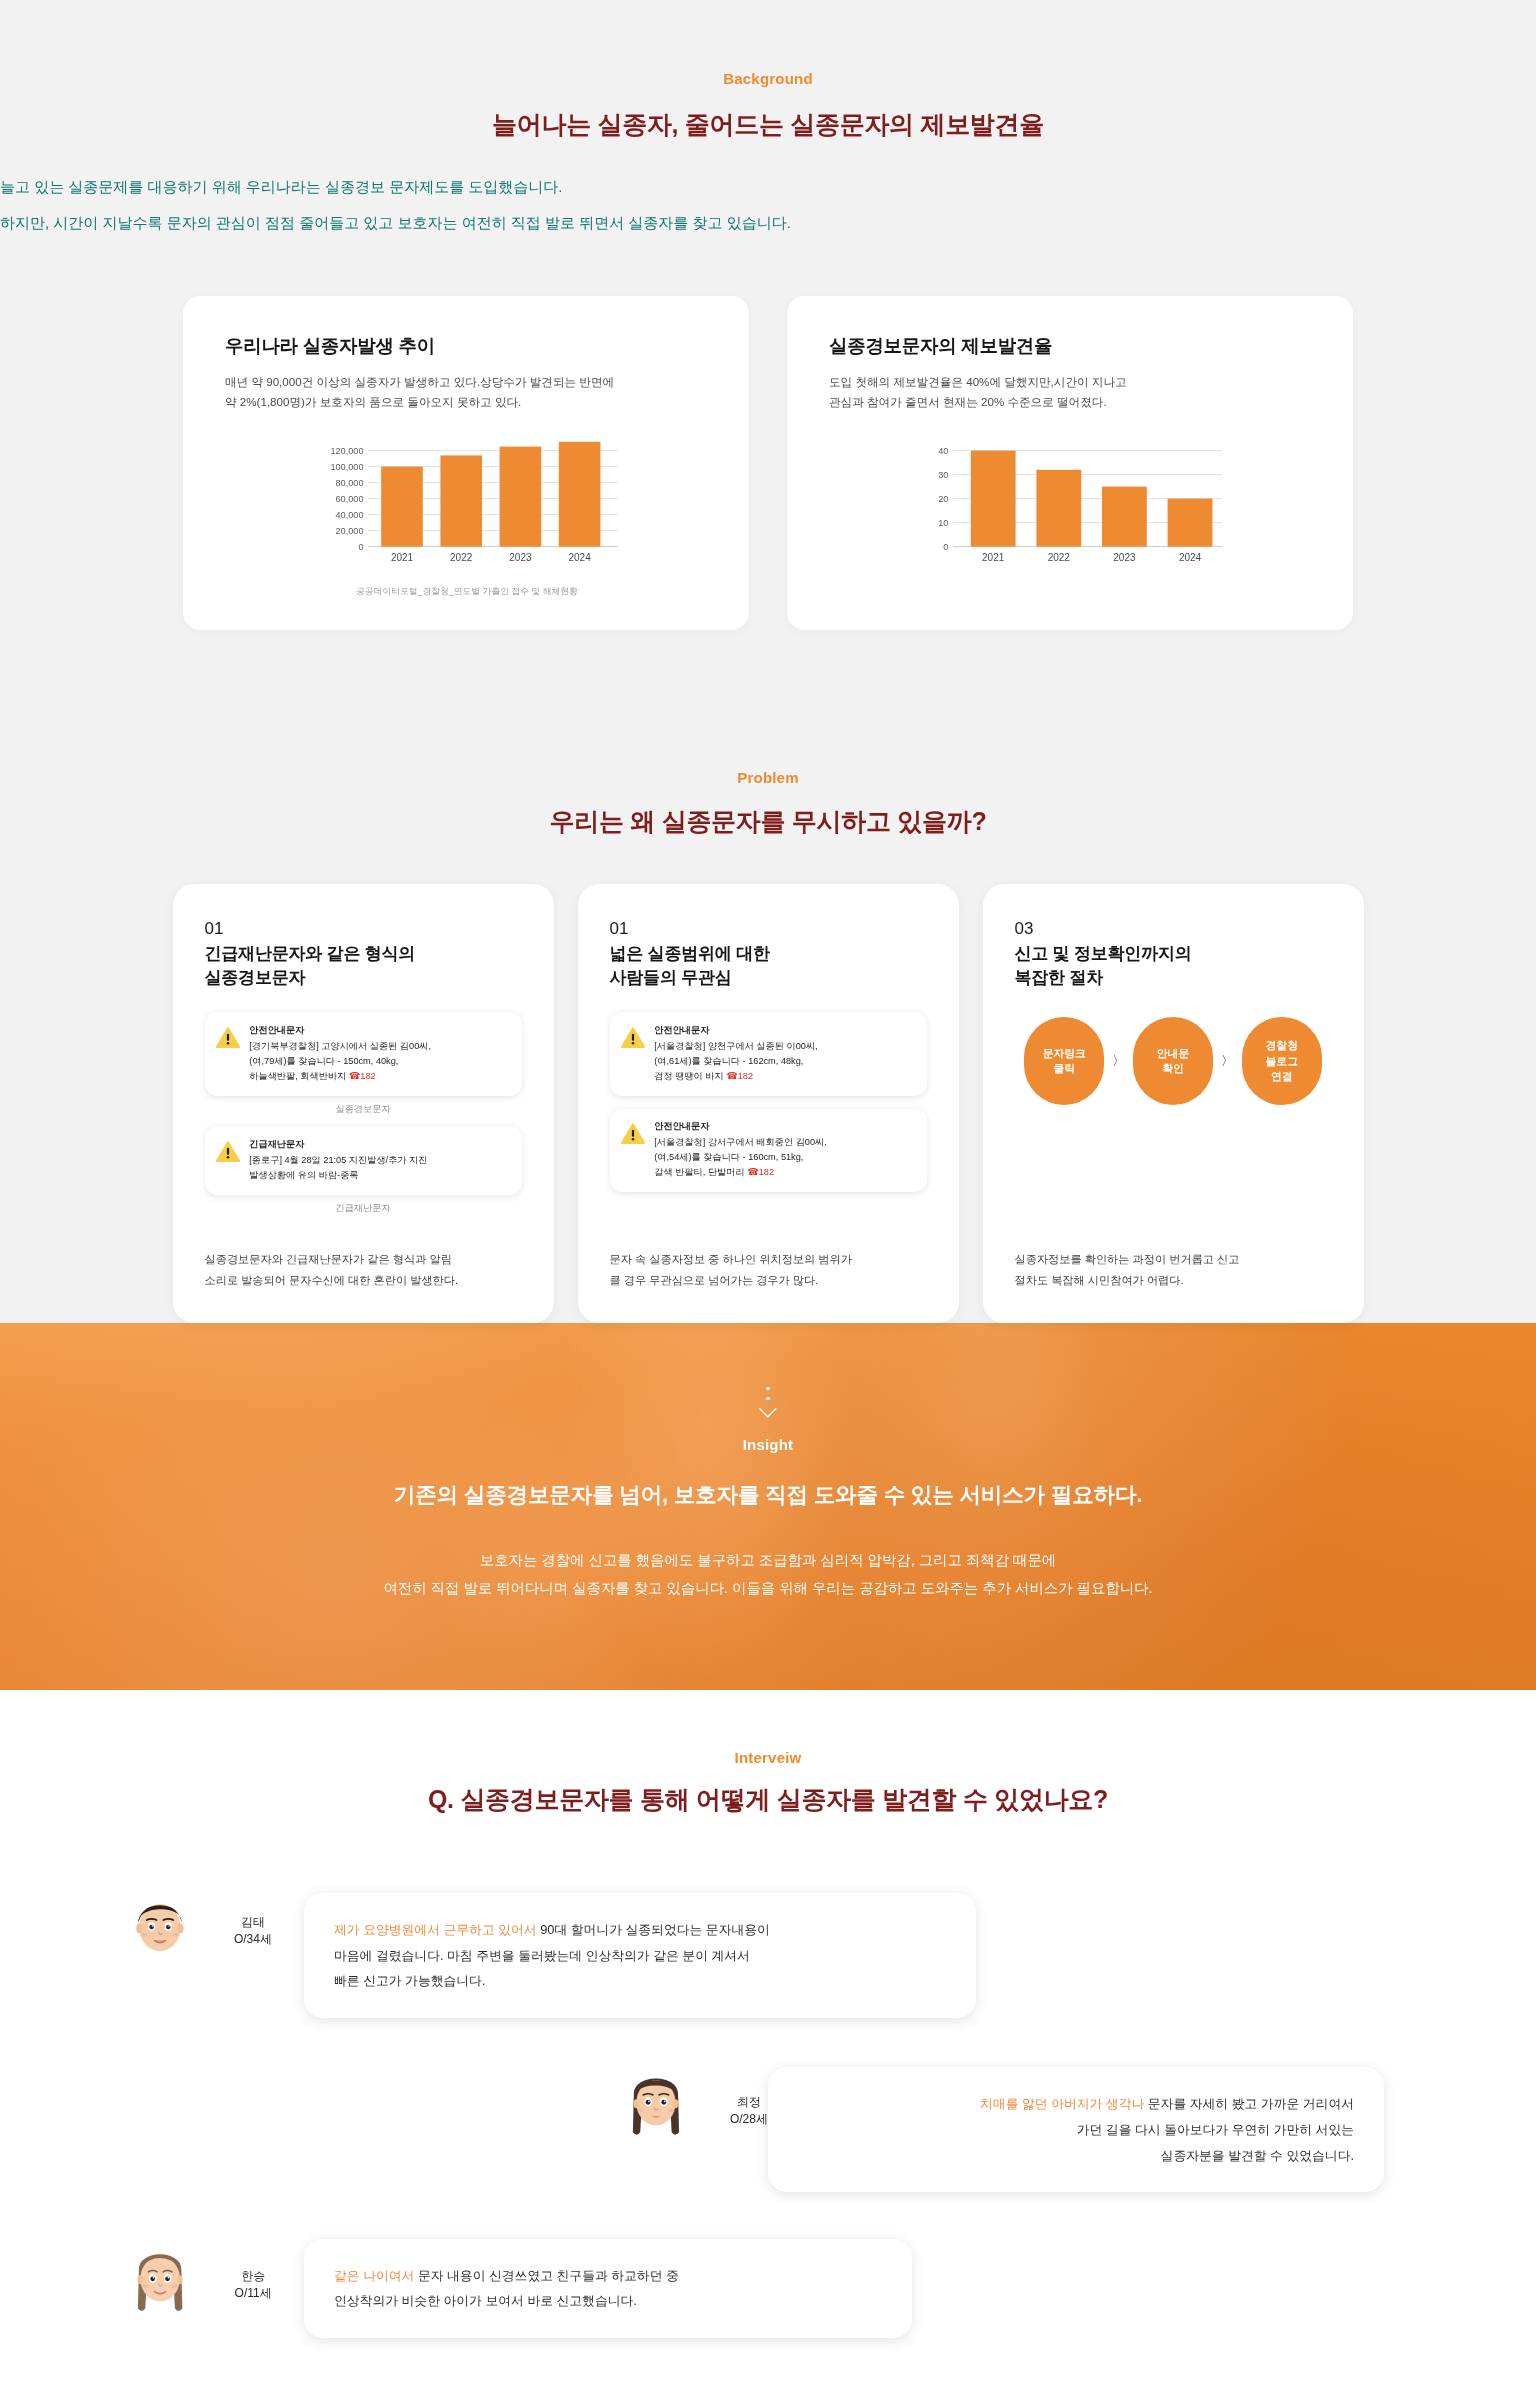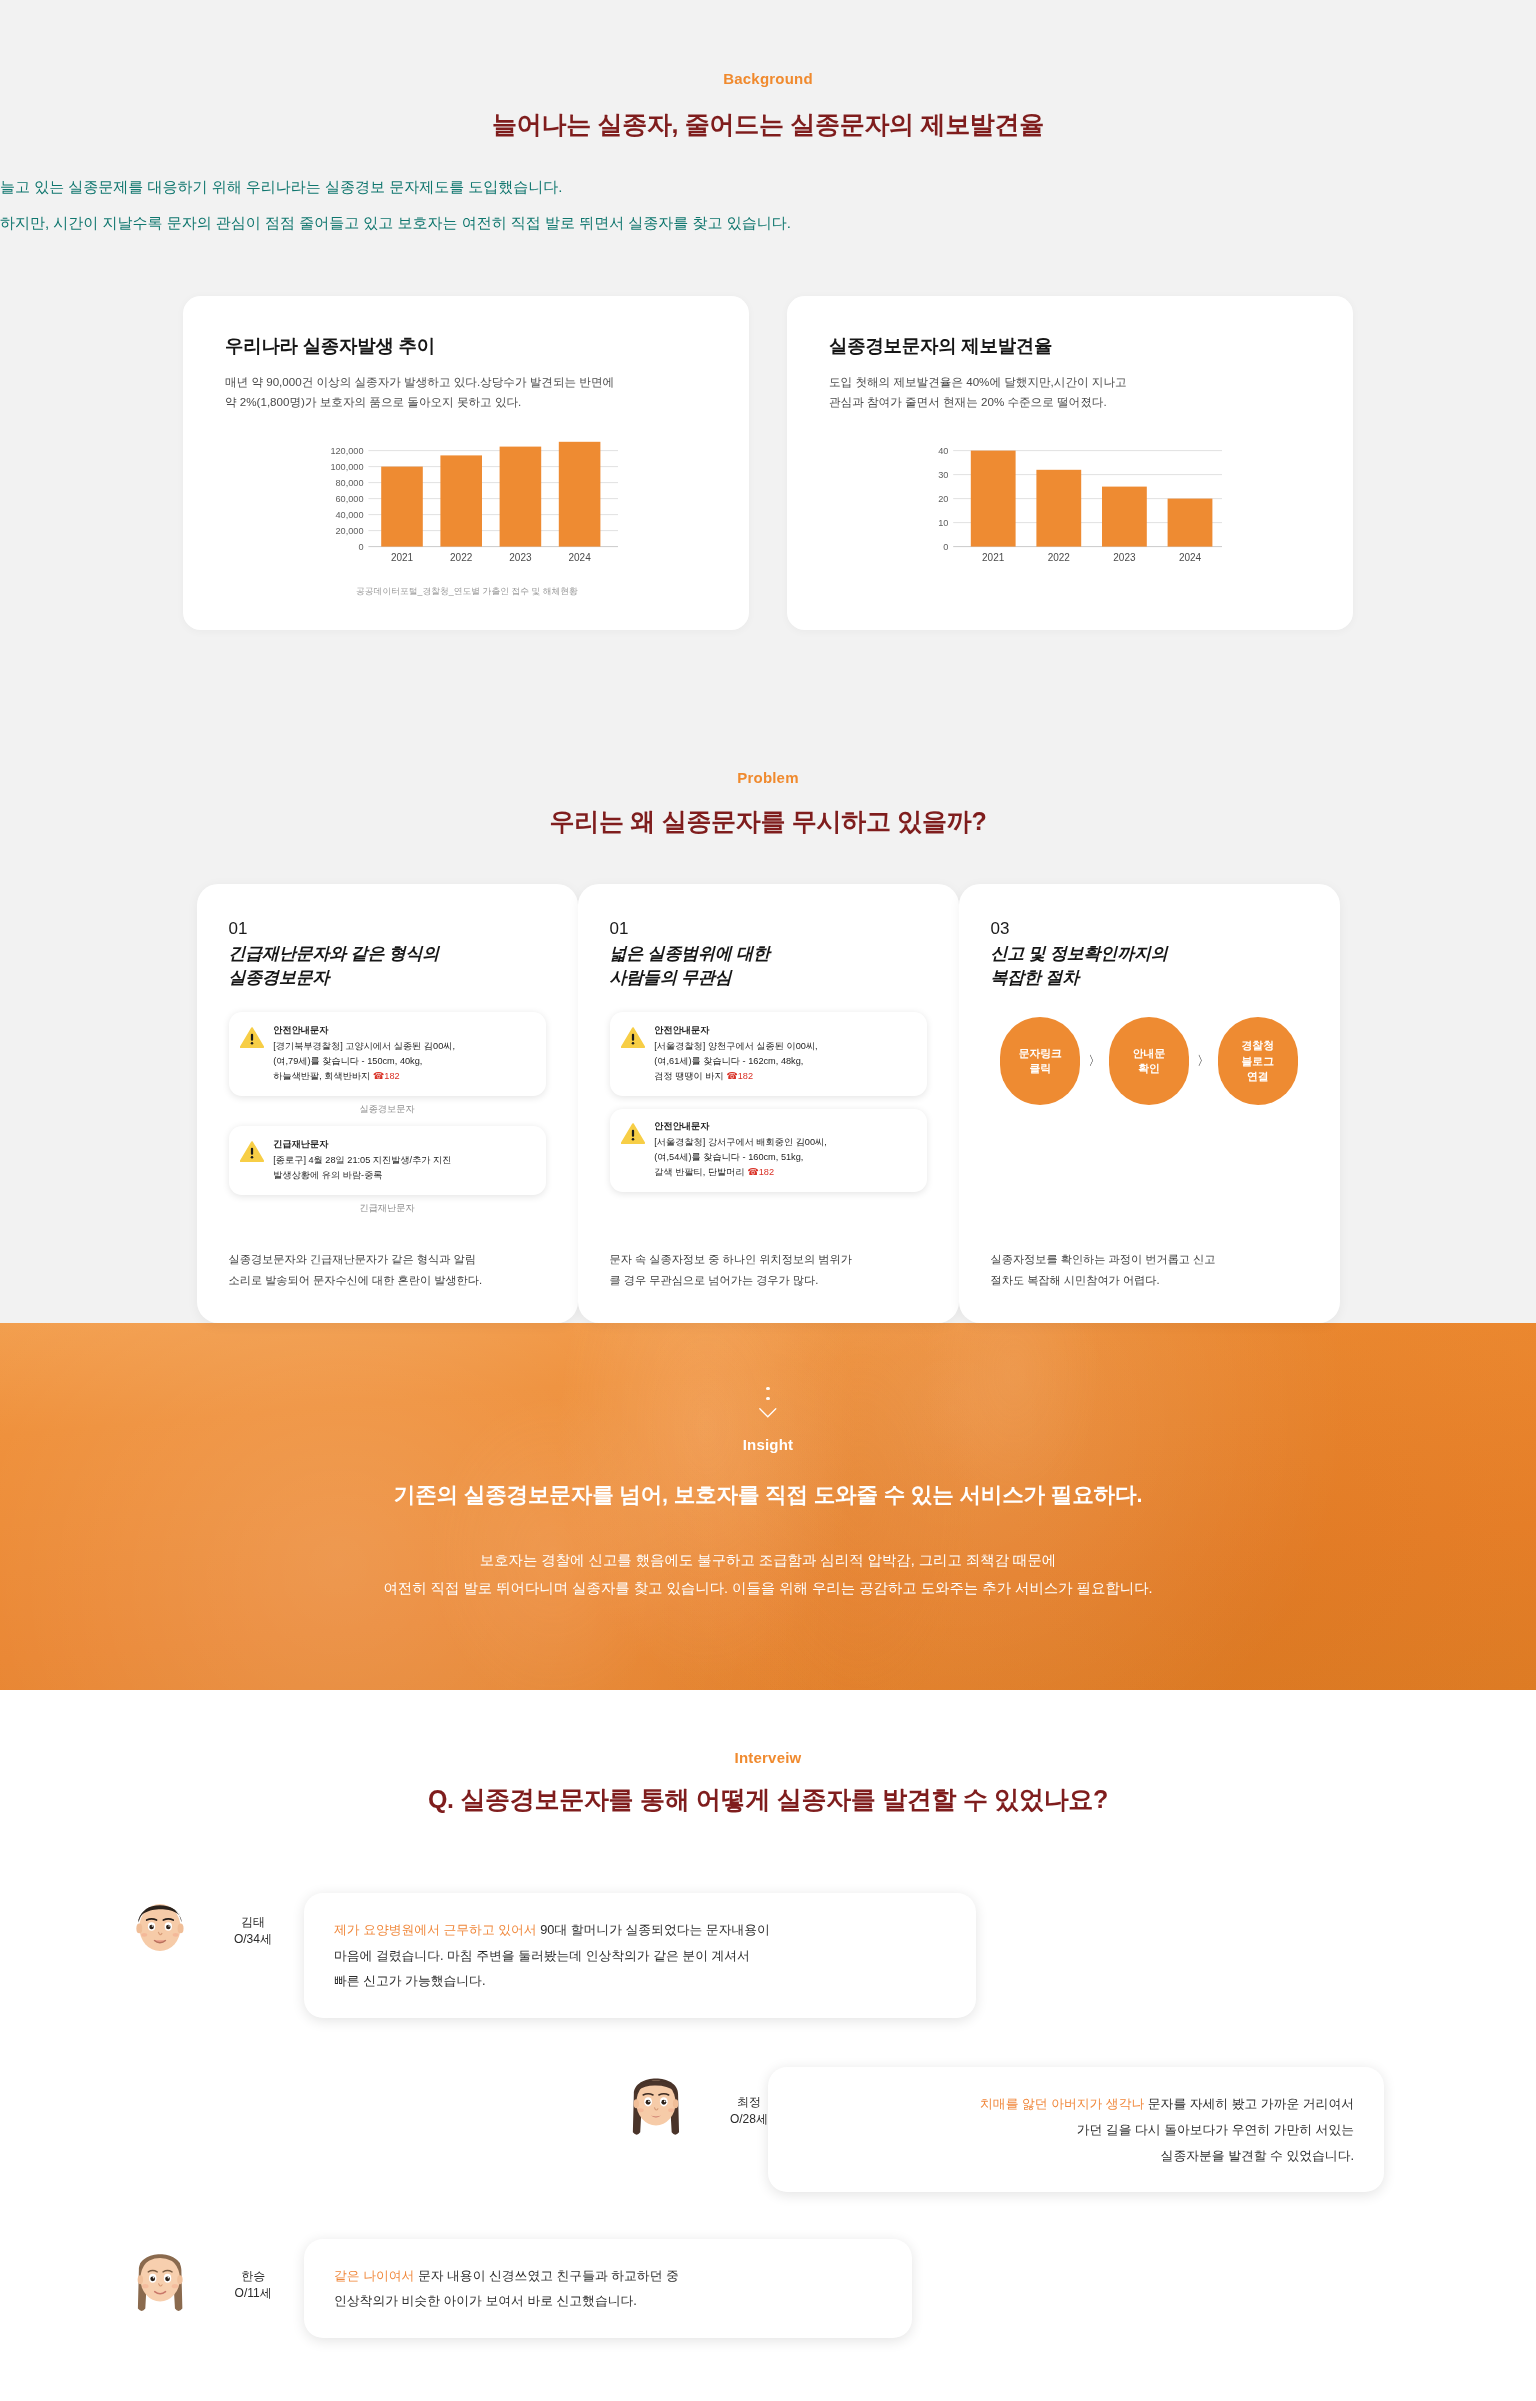--- a/index.html
+++ b/index.html
@@ -89,20 +89,21 @@
     padding: 67px 0 0;
     position: relative;
     z-index: 2;
   }
   .problem-section .eyebrow { margin-bottom: 19px; }
   .problem-section .sec-title { margin-bottom: 46px; }
 
   .prob-row {
     display: flex;
     justify-content: center;
+    gap: 24px;
     position: relative;
     z-index: 3;
   }
   .prob-card {
     width: 381px;
     background: #fff;
     border-radius: 21px;
     padding: 34px 32px 32px;
     box-shadow: 0 2.4px 11.2px rgba(0,0,0,0.05);
     display: flex;
@@ -115,21 +116,20 @@
     line-height: 1.3;
     margin-bottom: 1.6px;
   }
   .prob-title {
     font-size: 17px;
     font-weight: 700;
     color: #161616;
     line-height: 1.42;
     white-space: pre-line;
     letter-spacing: -0.2px;
-    font-style: italic;
   }
   .prob-body { margin-top: 22.4px; flex: 1; }
   .prob-caption {
     font-size: 11.2px;
     line-height: 1.85;
     color: #3d3d3d;
     white-space: pre-line;
     margin-top: 24px;
   }
 

